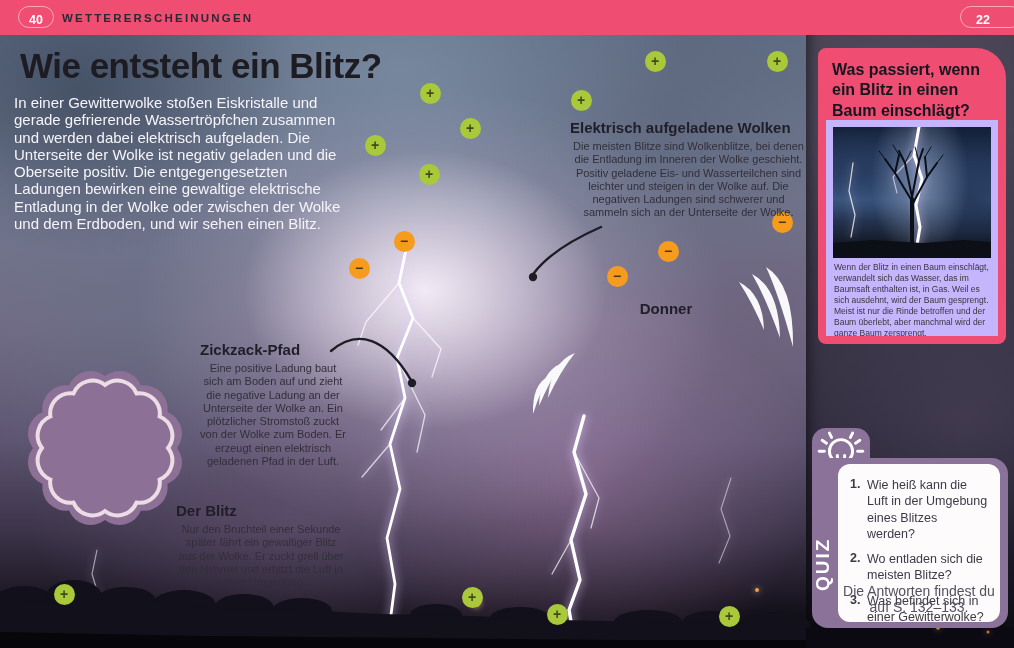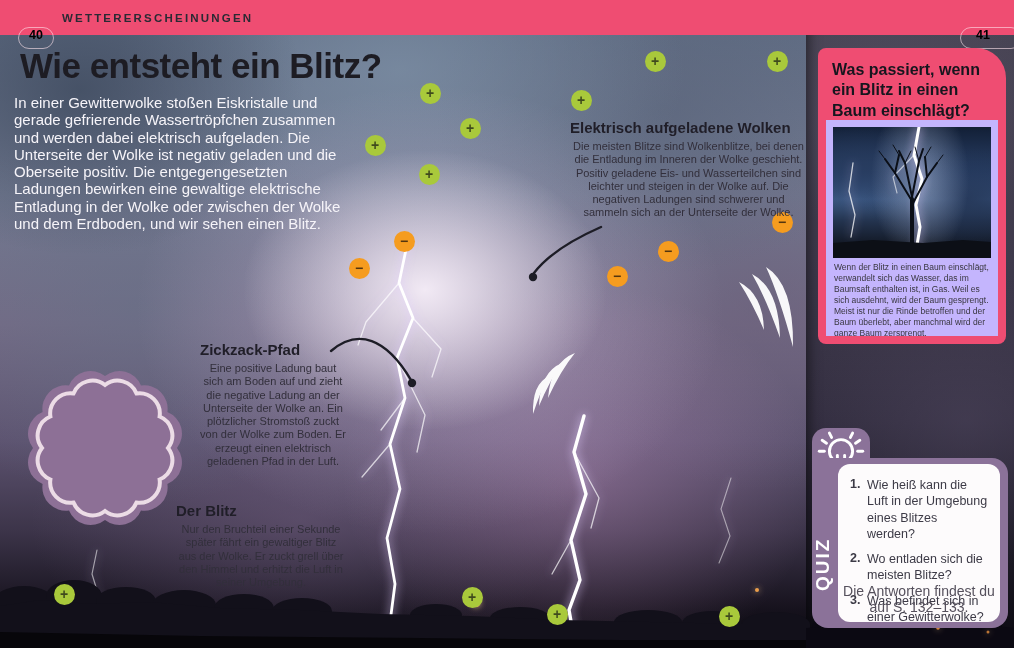--- a/index.html
+++ b/index.html
@@ -27,22 +27,22 @@
       linear-gradient(180deg,#4a4656 0%,#3f3a4c 40%,#332e40 65%,#1a1722 88%,#0a0910 100%);
     box-shadow:inset 8px 0 14px -6px rgba(0,0,0,0.55);}
 
   svg.scene{position:absolute;left:0;top:0;width:1014px;height:648px;}
   .glow{filter:drop-shadow(0 0 5px rgba(225,205,255,0.9));}
   .glow2{filter:drop-shadow(0 0 3px rgba(255,210,150,0.9));}
 
   
   .header-bar{position:absolute;left:0;top:0;width:1014px;height:35px;display:flex;align-items:center;}
   .pill{box-sizing:border-box;height:22px;border:1.5px solid rgba(255,228,236,0.6);
-        border-radius:12px;display:flex;align-items:flex-start;justify-content:center;
-        font-weight:700;font-size:12.5px;color:#000000;margin-top:21px;}
+        border-radius:12px;display:flex;align-items:flex-end;justify-content:center;
+        font-weight:700;font-size:12.5px;color:#ffffff;}
   .pill-left{position:absolute;left:18px;top:6px;width:36px;}
   .pill-right{position:absolute;left:960px;top:6px;width:62px;justify-content:flex-start;padding-left:15px;}
   .section-title{position:absolute;left:62px;top:0;height:35px;display:flex;align-items:center;
         font-weight:700;font-size:11.5px;letter-spacing:2.2px;color:#2a2a34;}
 
   
   .article-title{position:absolute;left:20px;top:46px;font-size:35px;font-weight:800;
         letter-spacing:-0.5px;color:#1d1c23;}
   .article-intro{position:absolute;left:14px;top:94px;width:334px;font-size:15px;line-height:1.15;
         color:#f6f4f9;}
@@ -191,32 +191,33 @@
       <div class="charge neg" style="left: 657.5px; top: 240.5px; background: rgb(245, 156, 31);">−</div>
       <div class="charge neg" style="left: 606.5px; top: 265.5px; background: rgb(245, 156, 31);">−</div>
     </div>
 
   <div class="header-bar" style="background:#ef4d72;">
     <div class="pill pill-left">
       <span>40</span>
     </div>
     <div class="section-title">WETTERERSCHEINUNGEN</div>
     <div class="pill pill-right">
-      <span>41</span>
+      <span>22</span>
     </div>
   </div>
 
   <h1 class="article-title" style="margin:0;">Wie entsteht ein Blitz?</h1>
   <p class="article-intro" style="margin:0;">In einer Gewitterwolke stoßen Eiskristalle und gerade gefrierende Wassertröpfchen zusammen und werden dabei elektrisch aufgeladen. Die Unterseite der Wolke ist negativ geladen und die Oberseite positiv. Die entgegengesetzten Ladungen bewirken eine gewaltige elektrische Entladung in der Wolke oder zwischen der Wolke und dem Erdboden, und wir sehen einen Blitz.</p>
 
   <div class="anno" style="left:570px;top:119px;width:237px;">
     <h3>Elektrisch aufgeladene Wolken</h3>
     <p>Die meisten Blitze sind Wolkenblitze, bei denen die Entladung im Inneren der Wolke geschieht. Positiv geladene Eis- und Wasserteilchen sind leichter und steigen in der Wolke auf. Die negativen Ladungen sind schwerer und sammeln sich an der Unterseite der Wolke.</p>
   </div>
   <div class="anno anno-center" style="left:556px;top:300px;width:220px;">
+    <h3>Donner</h3>
   </div>
   <div class="anno" style="left:200px;top:341px;width:146px;">
     <h3>Zickzack-Pfad</h3>
     <p>Eine positive Ladung baut sich am Boden auf und zieht die negative Ladung an der Unterseite der Wolke an. Ein plötzlicher Stromstoß zuckt von der Wolke zum Boden. Er erzeugt einen elektrisch geladenen Pfad in der Luft.</p>
   </div>
   <div class="anno" style="left:176px;top:502px;width:170px;">
     <h3>Der Blitz</h3>
     <p>Nur den Bruchteil einer Sekunde später fährt ein gewaltiger Blitz aus der Wolke. Er zuckt grell über den Himmel und erhitzt die Luft in seiner Umgebung.</p>
   </div>
 

